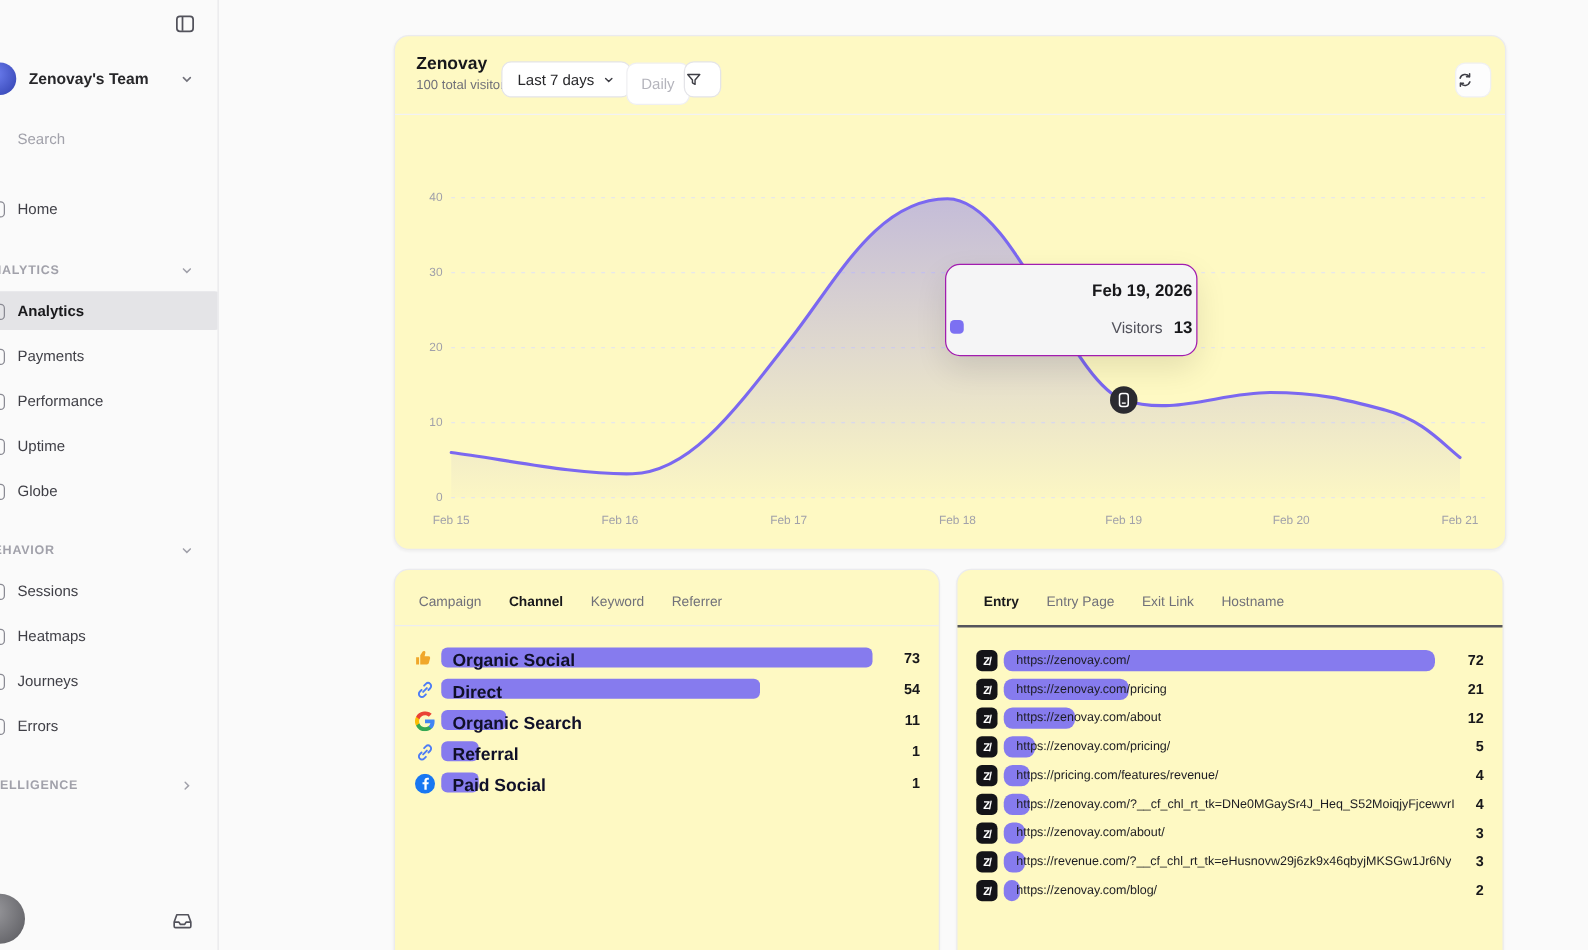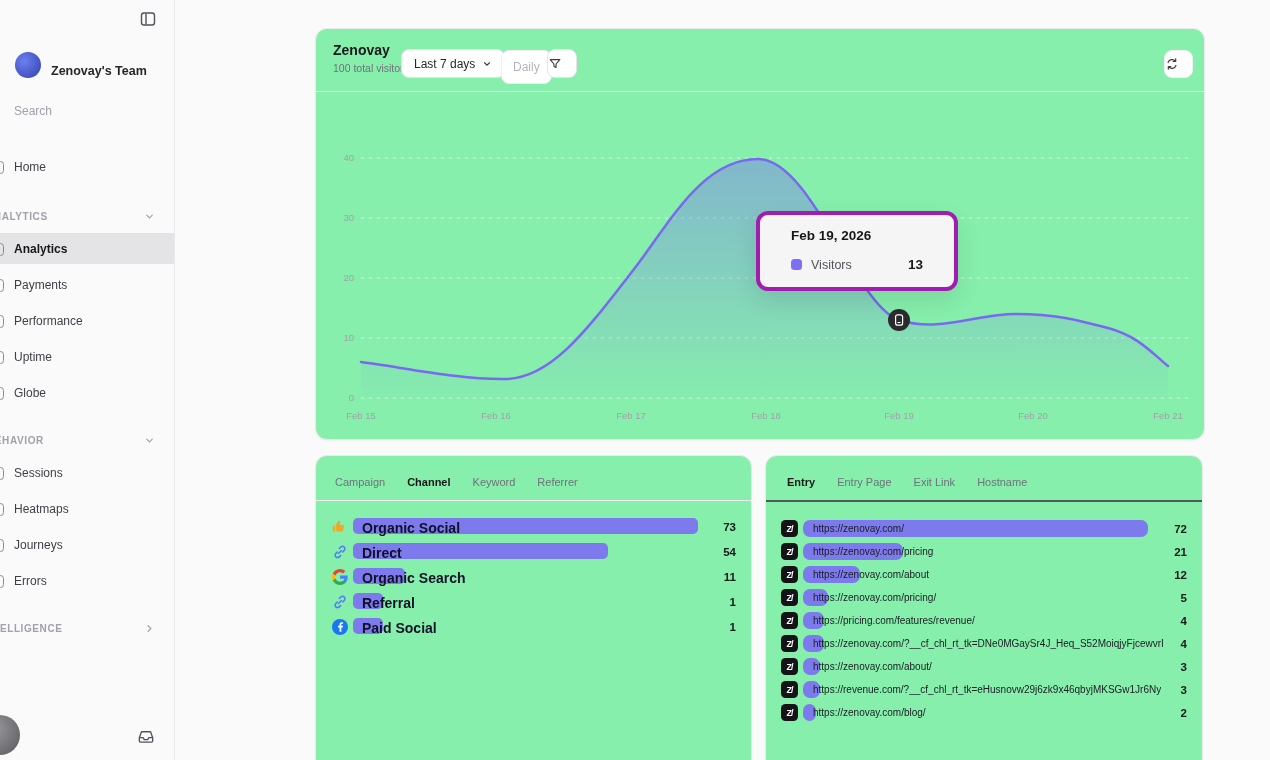--- a/index.html
+++ b/index.html
@@ -7,21 +7,21 @@
   body {
     position:relative; background:#fafafa;
     font-family:"Liberation Sans", sans-serif; color:#18181b;
   }
   
   .sidebar { position:absolute; left:0; top:0; width:175px; height:760px;
     background:#fafafa; border-right:1px solid #e8e8ea; overflow:hidden; }
   .side-toggle { position:absolute; top:7px; right:14px; width:24px; height:24px;
     display:flex; align-items:center; justify-content:center; border-radius:6px; cursor:pointer; }
   .team-row { position:absolute; top:48px; left:0; width:175px; height:30px;
-    display:flex; align-items:flex-end; cursor:pointer;margin-left:28px; }
+    display:flex; align-items:center; cursor:pointer; }
   .team-avatar { width:26px; height:26px; border-radius:50%; flex:none;
     margin-left:-13px; margin-right:10px;
     background:radial-gradient(circle at 35% 35%, #6d7ff0, #2f3fae); }
   .team-name { font-size:12.5px; font-weight:700; color:#27272a; flex:1; }
   .team-chev { margin-right:20px; }
   .search-row { position:absolute; top:104px; left:14px; font-size:12px; color:#a1a1aa; cursor:pointer; }
   .side-item { position:absolute; left:0; width:175px; height:30px;
     display:flex; align-items:center; cursor:pointer; }
   .icon-sliver { width:13px; height:13px; border:1.5px solid #8a8a93; border-radius:3.5px;
     margin-left:-9px; margin-right:10px; flex:none; }
@@ -31,21 +31,21 @@
   .side-item.active .side-label { color:#18181b; font-weight:600; }
   .section-row { position:absolute; left:0; width:175px; height:16px;
     display:flex; align-items:center; }
   .section-label { font-size:10px; letter-spacing:.6px; color:#a1a1aa; font-weight:600; flex:1; white-space:nowrap; }
   .section-chev { margin-right:20px; flex:none; }
   .bottom-avatar { position:absolute; left:-20px; bottom:5px; width:40px; height:40px; border-radius:50%;
     background:radial-gradient(circle at 35% 35%, #9a9a9e, #57575c); }
   .inbox-btn { position:absolute; right:16px; bottom:12px; width:22px; height:22px; cursor:pointer; }
 
   
-  .card { position:absolute; background:#86efac; border:1px solid #ebebee;
+  .card { position:absolute; background:#fef9c3; border:1px solid #ebebee;
     border-radius:12px; box-shadow:0 1px 2px rgba(0,0,0,.04); }
   .chart-card { left:315px; top:28px; width:890px; height:412px; }
   .left-card  { left:315px; top:455px; width:437px; height:330px; }
   .right-card { left:765px; top:455px; width:438px; height:330px; }
 
   
   .chart-title-block { position:absolute; left:17px; top:13px; }
   .chart-title { font-size:14px; font-weight:700; color:#18181b; }
   .chart-sub { font-size:10.5px; color:#71717a; margin-top:4px; }
   .btn { position:absolute; display:flex; align-items:center; justify-content:flex-start;
@@ -55,22 +55,22 @@
   .btn-daily { left:185px; top:21px; height:27px; padding:16px 11px; color:#b4b4bc; border-color:#efeff2; }
   .btn-filter { left:231px; top:20px; width:30px; height:29px; }
   .btn-refresh { left:848px; top:21px; width:29px; height:28px; border-color:#f0f0f3; background:#fdfdfd; }
   .chart-head-divider { position:absolute; left:0; top:62px; width:100%; height:1px; background:#f2f2f4; }
 
   .chart-svg { position:absolute; left:0; top:0; }
   .tick-label { font-size:9.5px; fill:#a1a1aa; }
 
   
   .tooltip { position:absolute; left:440px; top:182px; width:202px;
-    background:#f5f5f6; border:4px solid #a21caf; border-radius:12px;
-    box-shadow:0 10px 25px rgba(0,0,0,.10); padding:13px 31px 15px; }
+    background:#f5f5f6; border:1px solid #a21caf; border-radius:12px;
+    box-shadow:0 10px 25px rgba(0,0,0,.10); padding:13px 3px 15px;text-align:right; }
   .tooltip-date { font-size:13.5px; font-weight:600; color:#18181b; }
   .tooltip-row { margin-top:14px; display:flex; align-items:center; gap:9px; }
   .tooltip-dot { width:11px; height:11px; border-radius:3.5px; background:#7c70f2; flex:none; }
   .tooltip-series { font-size:12.5px; color:#52525b; flex:1; }
   .tooltip-value { font-size:13.5px; font-weight:700; color:#18181b; }
 
   
   .tabs { position:absolute; top:20px; display:flex; gap:22px; }
   .tab { font-size:11px; color:#71717a; cursor:pointer; white-space:nowrap; }
   .tab.active { color:#18181b; font-weight:700; }

